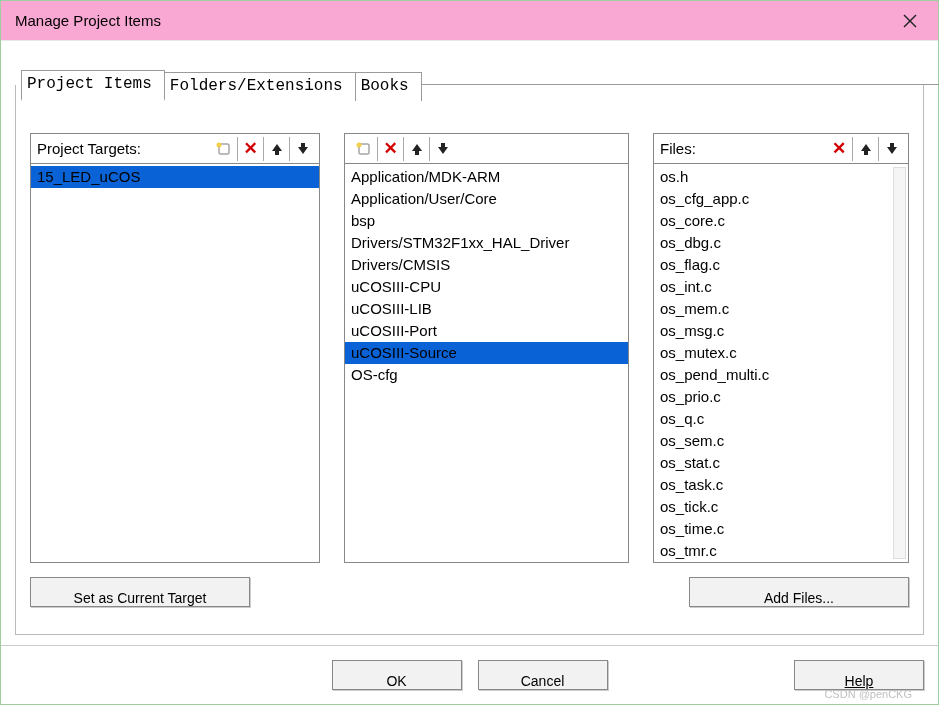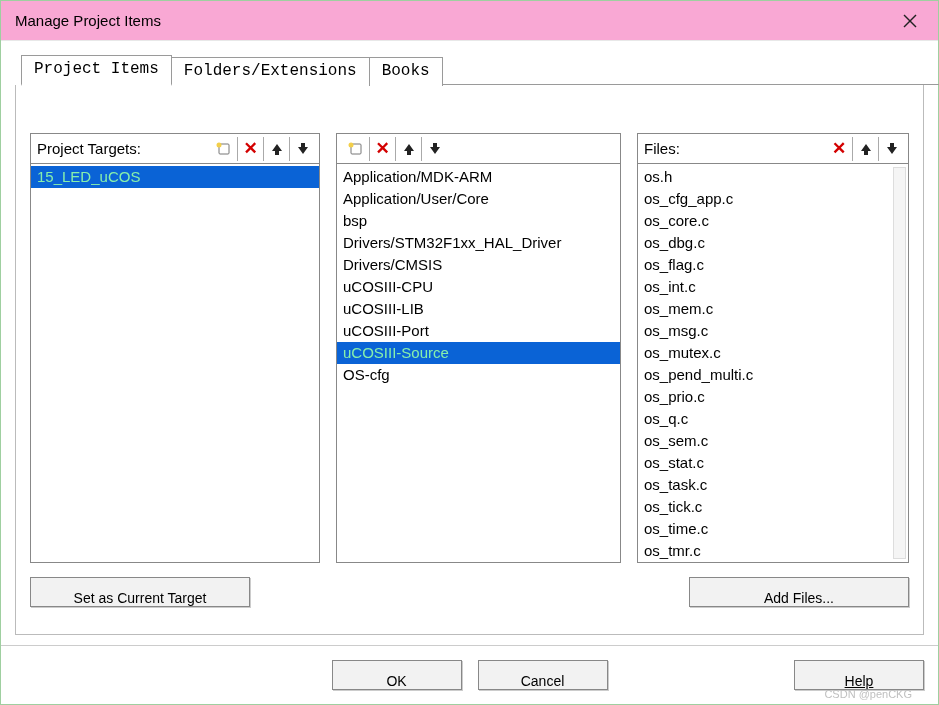--- a/index.html
+++ b/index.html
@@ -36,26 +36,26 @@
   
   .tabstrip {
     margin: 14px 0 0 20px;
     display: flex; align-items: flex-end;
     height: 30px;
     position: relative;
   }
   .tab {
     font-family: "Courier New", monospace;
     font-size: 16px;
-    padding: 4px 12px 6px 12px;
+    padding: 4px 12px 6px 5px;
     border: 1px solid #9a9a9a;
     border-bottom: none;
     background: #fff;
     position: relative;
-    top: 1px;
+    top: 16px;
     margin-right: -1px;
     cursor: pointer;
   }
   .tab.active {
     border-bottom: 2px solid #fff;
     z-index: 2;
   }
   .tab-rule {
     position: absolute;
     left: 0; right: -600px; bottom: 0;
@@ -66,21 +66,21 @@
     flex: 1;
     margin: 0 14px 10px 14px;
     border: 1px solid #bbb;
     border-top: none;
     padding: 48px 14px 18px 14px;
     display: flex; flex-direction: column;
     position: relative;
   }
   .panels {
     display: flex;
-    gap: 16px;
+    gap: 24px;
     height: 430px;
   }
   .col {
     display: flex; flex-direction: column;
     border: 1px solid #888;
   }
   .col-targets { width: 290px; }
   .col-groups  { width: 285px; }
   .col-files   { flex: 1; }
   .col-head {
@@ -110,21 +110,21 @@
     font-size: 15px;
   }
   .li {
     padding: 1px 6px;
     white-space: nowrap;
     cursor: default;
     line-height: 20px;
   }
   .li.selected {
     background: #0a63d6;
-    color: #86efac;
+    color: #000000;
   }
   .scroll-track {
     position: absolute;
     right: 2px; top: 3px; bottom: 3px;
     width: 13px;
     background: #f5f5f5;
     border: 1px solid #ddd;
   }
   .files-inner { position: relative; height: 100%; }
   

